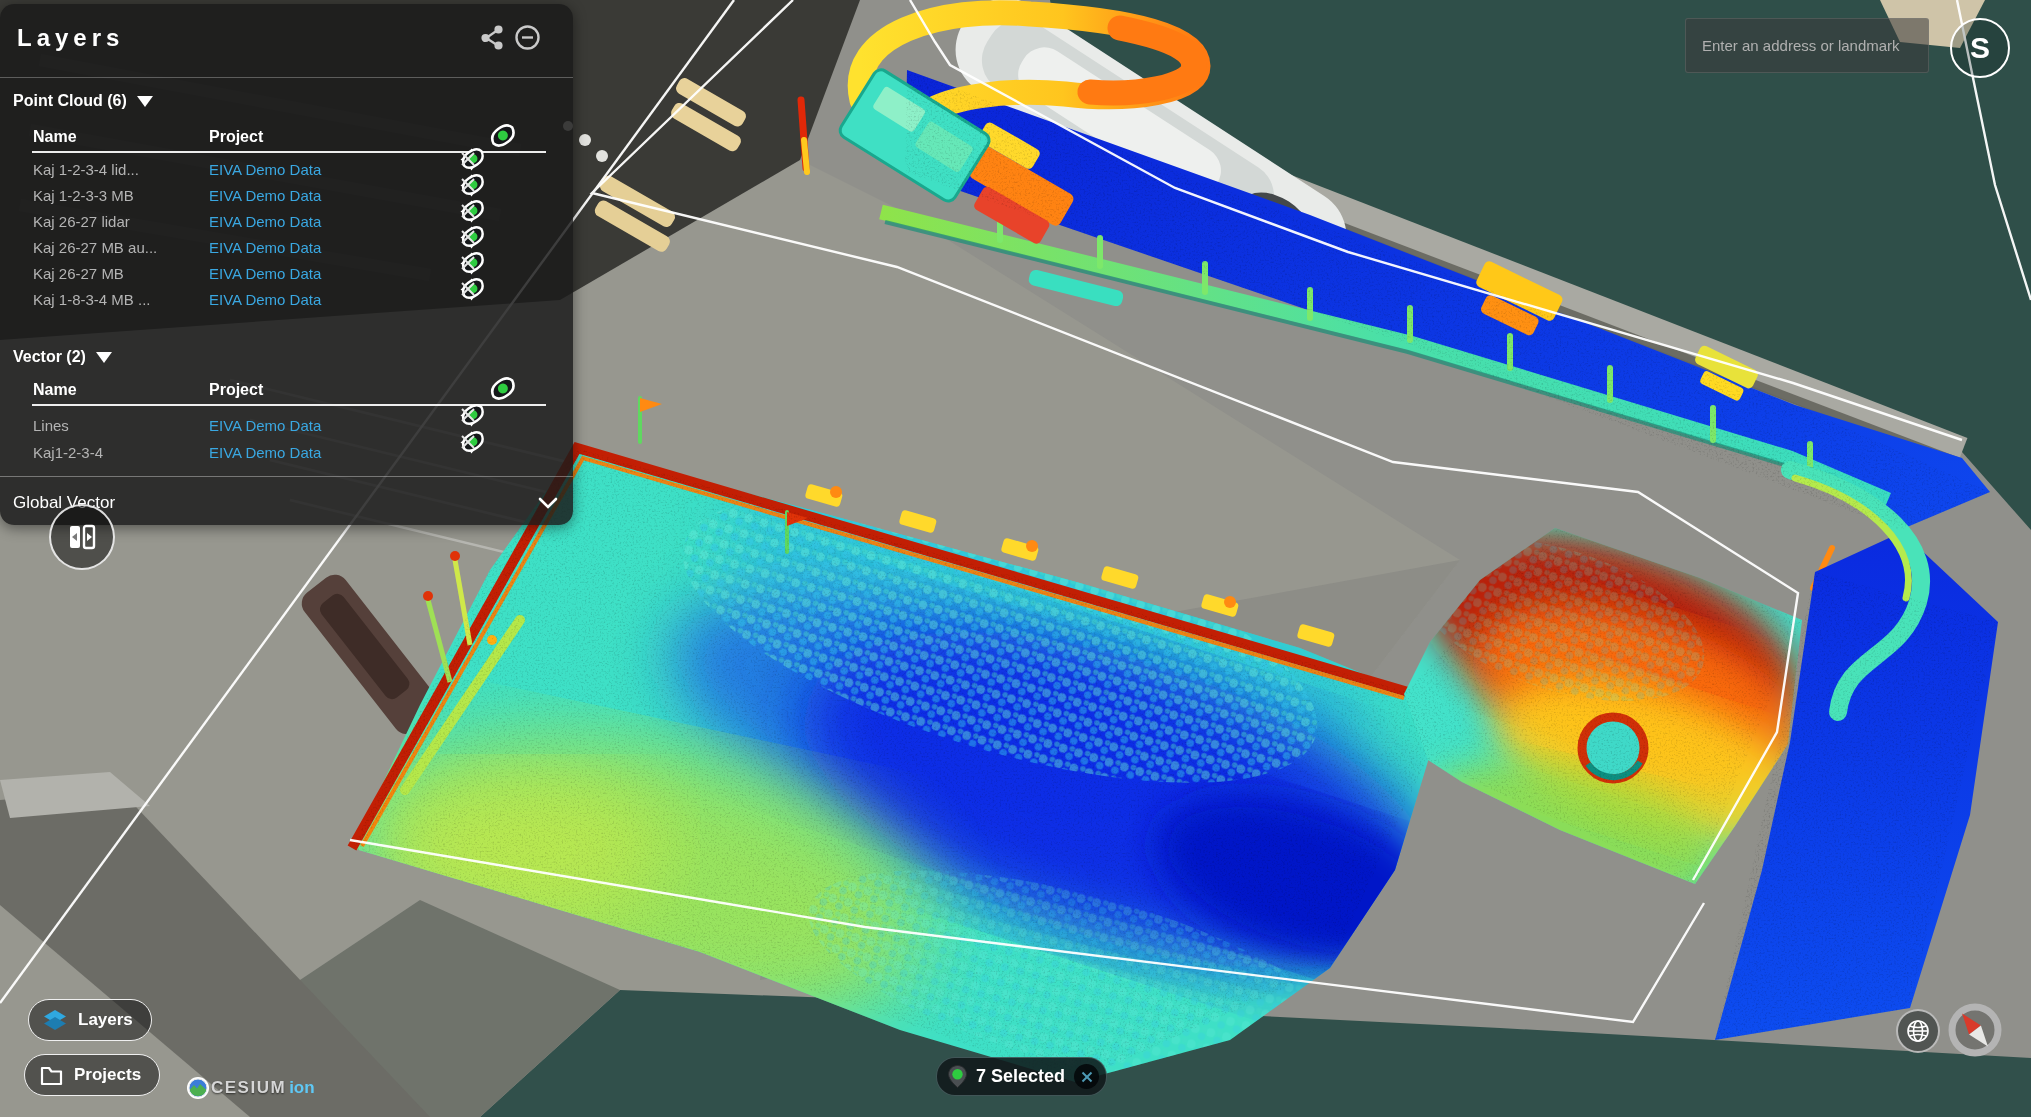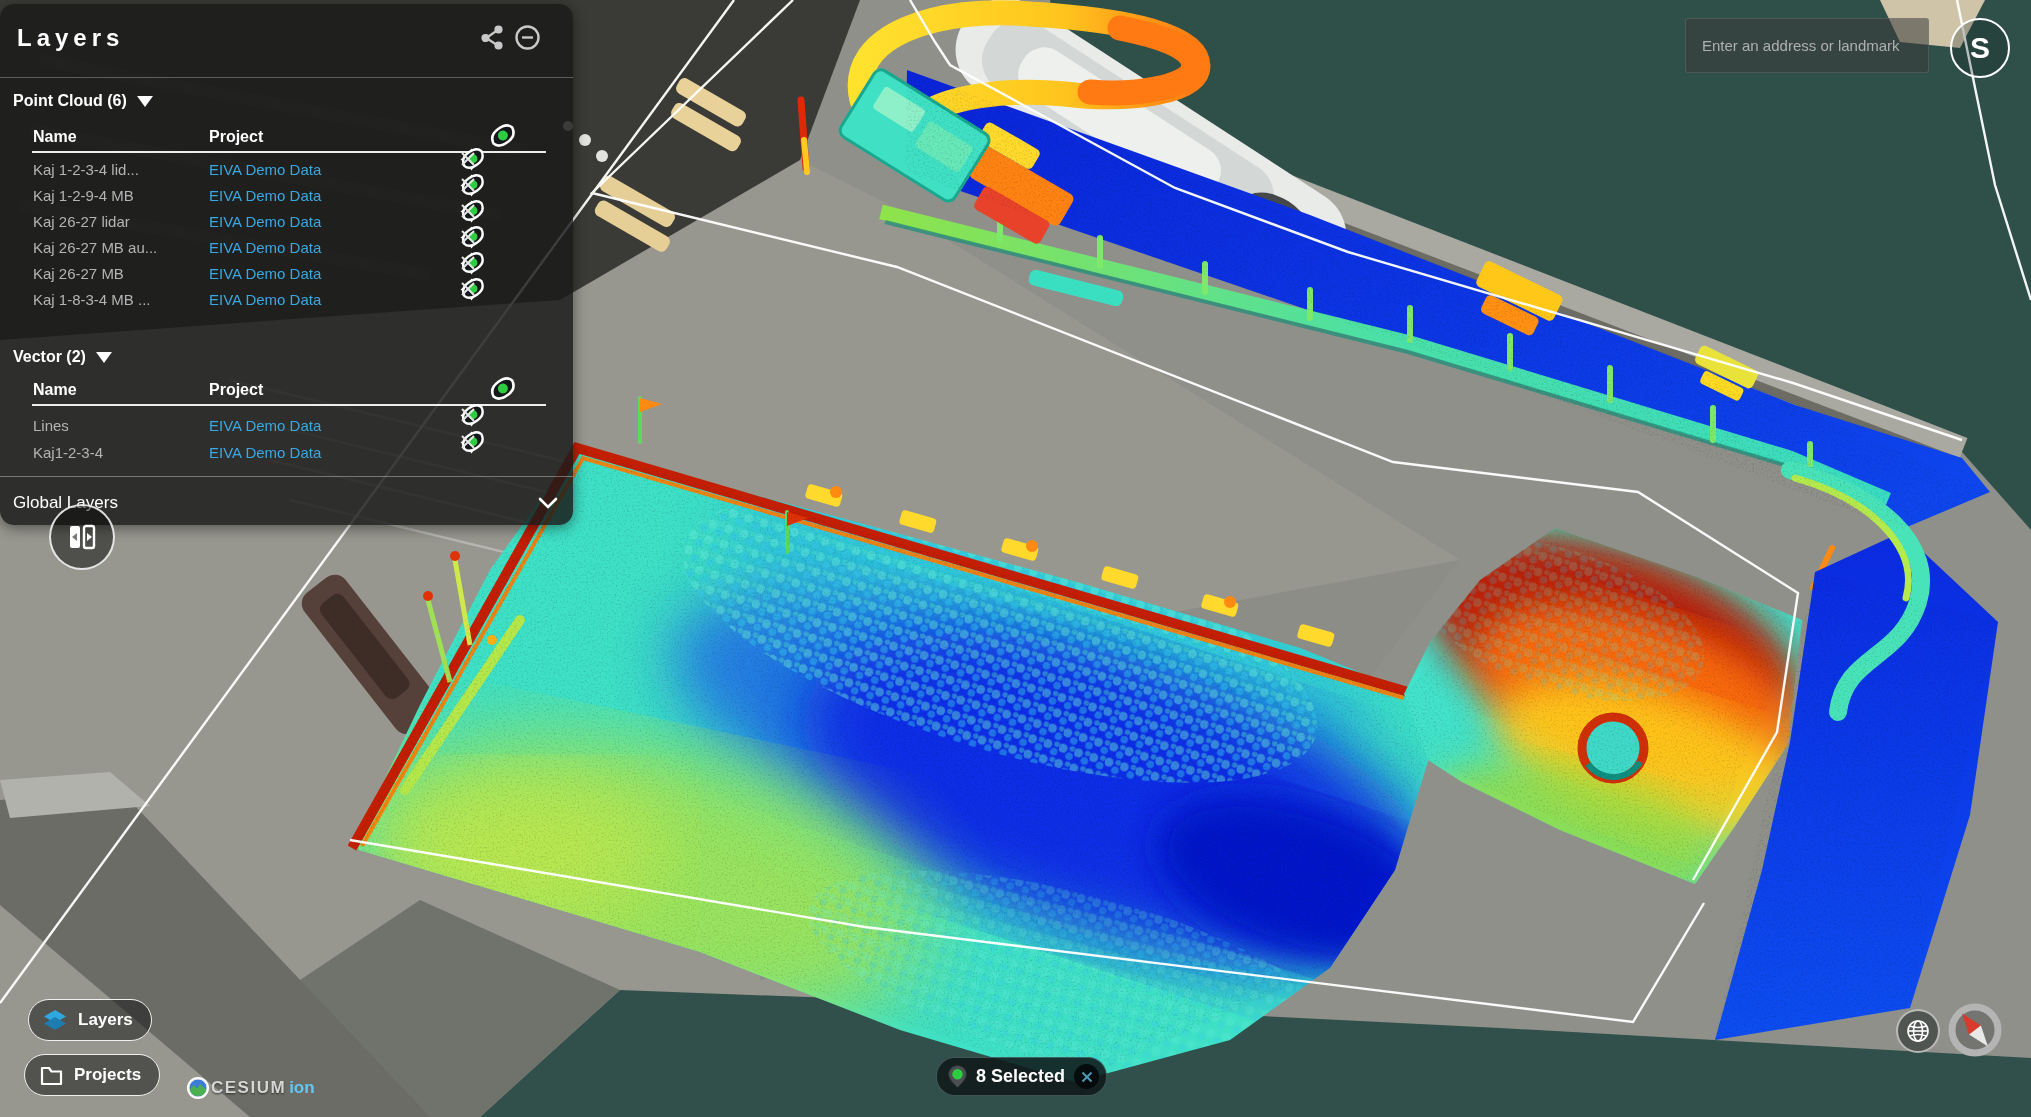--- a/index.html
+++ b/index.html
@@ -385,21 +385,21 @@
           </svg>
       <svg width="16" height="16" viewBox="0 0 16 16">
             <g stroke="#e6e6e6" stroke-width="2">
               <line x1="2" y1="2" x2="14" y2="14"></line>
               <line x1="14" y1="2" x2="2" y2="14"></line>
             </g>
           </svg>
     </span>
   </div>
   <div style="left:0;top:180px;width:573px;height:26px">
-    <span class="cell-name" style="left:33px;top:3px">Kaj 1-2-9-4 MB</span>
+    <span class="cell-name" style="left:33px;top:3px">Kaj 1-2-3-3 MB</span>
     <span class="cell-proj" style="left:209px;top:3px">EIVA Demo Data</span>
     <span class="row-icons" style="left:460px;top:1px">
       <svg width="23" height="23" viewBox="0 0 23 23">
             <g fill="#fff">
               <polygon points="11.5,0.5 15.5,6 7.5,6"></polygon>
               <polygon points="11.5,22.5 15.5,17 7.5,17"></polygon>
               <polygon points="0.5,11.5 6,7.5 6,15.5"></polygon>
               <polygon points="22.5,11.5 17,7.5 17,15.5"></polygon>
               <rect x="9.5" y="9.5" width="4" height="4" transform="rotate(45 11.5 11.5)"></rect>
             </g>
@@ -592,21 +592,21 @@
       <svg width="16" height="16" viewBox="0 0 16 16">
             <g stroke="#e6e6e6" stroke-width="2">
               <line x1="2" y1="2" x2="14" y2="14"></line>
               <line x1="14" y1="2" x2="2" y2="14"></line>
             </g>
           </svg>
     </span>
   </div>
 
   <div class="global-bar">
-    <span class="global-label">Global Layers</span>
+    <span class="global-label">Global Vector</span>
     <span class="global-chev">
       <svg width="20" height="12" viewBox="0 0 20 12">
         <path d="M2,2 L10,10 L18,2" stroke="#fff" stroke-width="2.6" fill="none" stroke-linecap="round"></path>
       </svg>
     </span>
   </div>
 </div>
 
 <div class="split-btn">
   <svg width="30" height="28" viewBox="0 0 30 28">
@@ -648,21 +648,21 @@
   </svg>
   <span class="cesium-word">CESIUM</span>
   <span class="ion-word">ion</span>
 </div>
 
 <div class="selected-pill">
   <svg width="19" height="23" viewBox="0 0 19 23">
     <path d="M9.5,0.5 C14.5,0.5 18.5,4.5 18.5,9.3 C18.5,15.3 9.5,22.5 9.5,22.5 C9.5,22.5 0.5,15.3 0.5,9.3 C0.5,4.5 4.5,0.5 9.5,0.5 Z" fill="#4a4f52" stroke="#2a2d2f" stroke-width="1"></path>
     <circle cx="9.5" cy="9.3" r="5.2" fill="#2ecc40"></circle>
   </svg>
-  <span class="selected-label">8 Selected</span>
+  <span class="selected-label">7 Selected</span>
   <span class="pill-close">
     <svg width="12" height="12" viewBox="0 0 12 12">
       <g stroke="#4e9ab5" stroke-width="2">
             <line x1="1.5" y1="1.5" x2="10.5" y2="10.5"></line>
             <line x1="10.5" y1="1.5" x2="1.5" y2="10.5"></line>
           </g>
     </svg>
   </span>
 </div>
 

